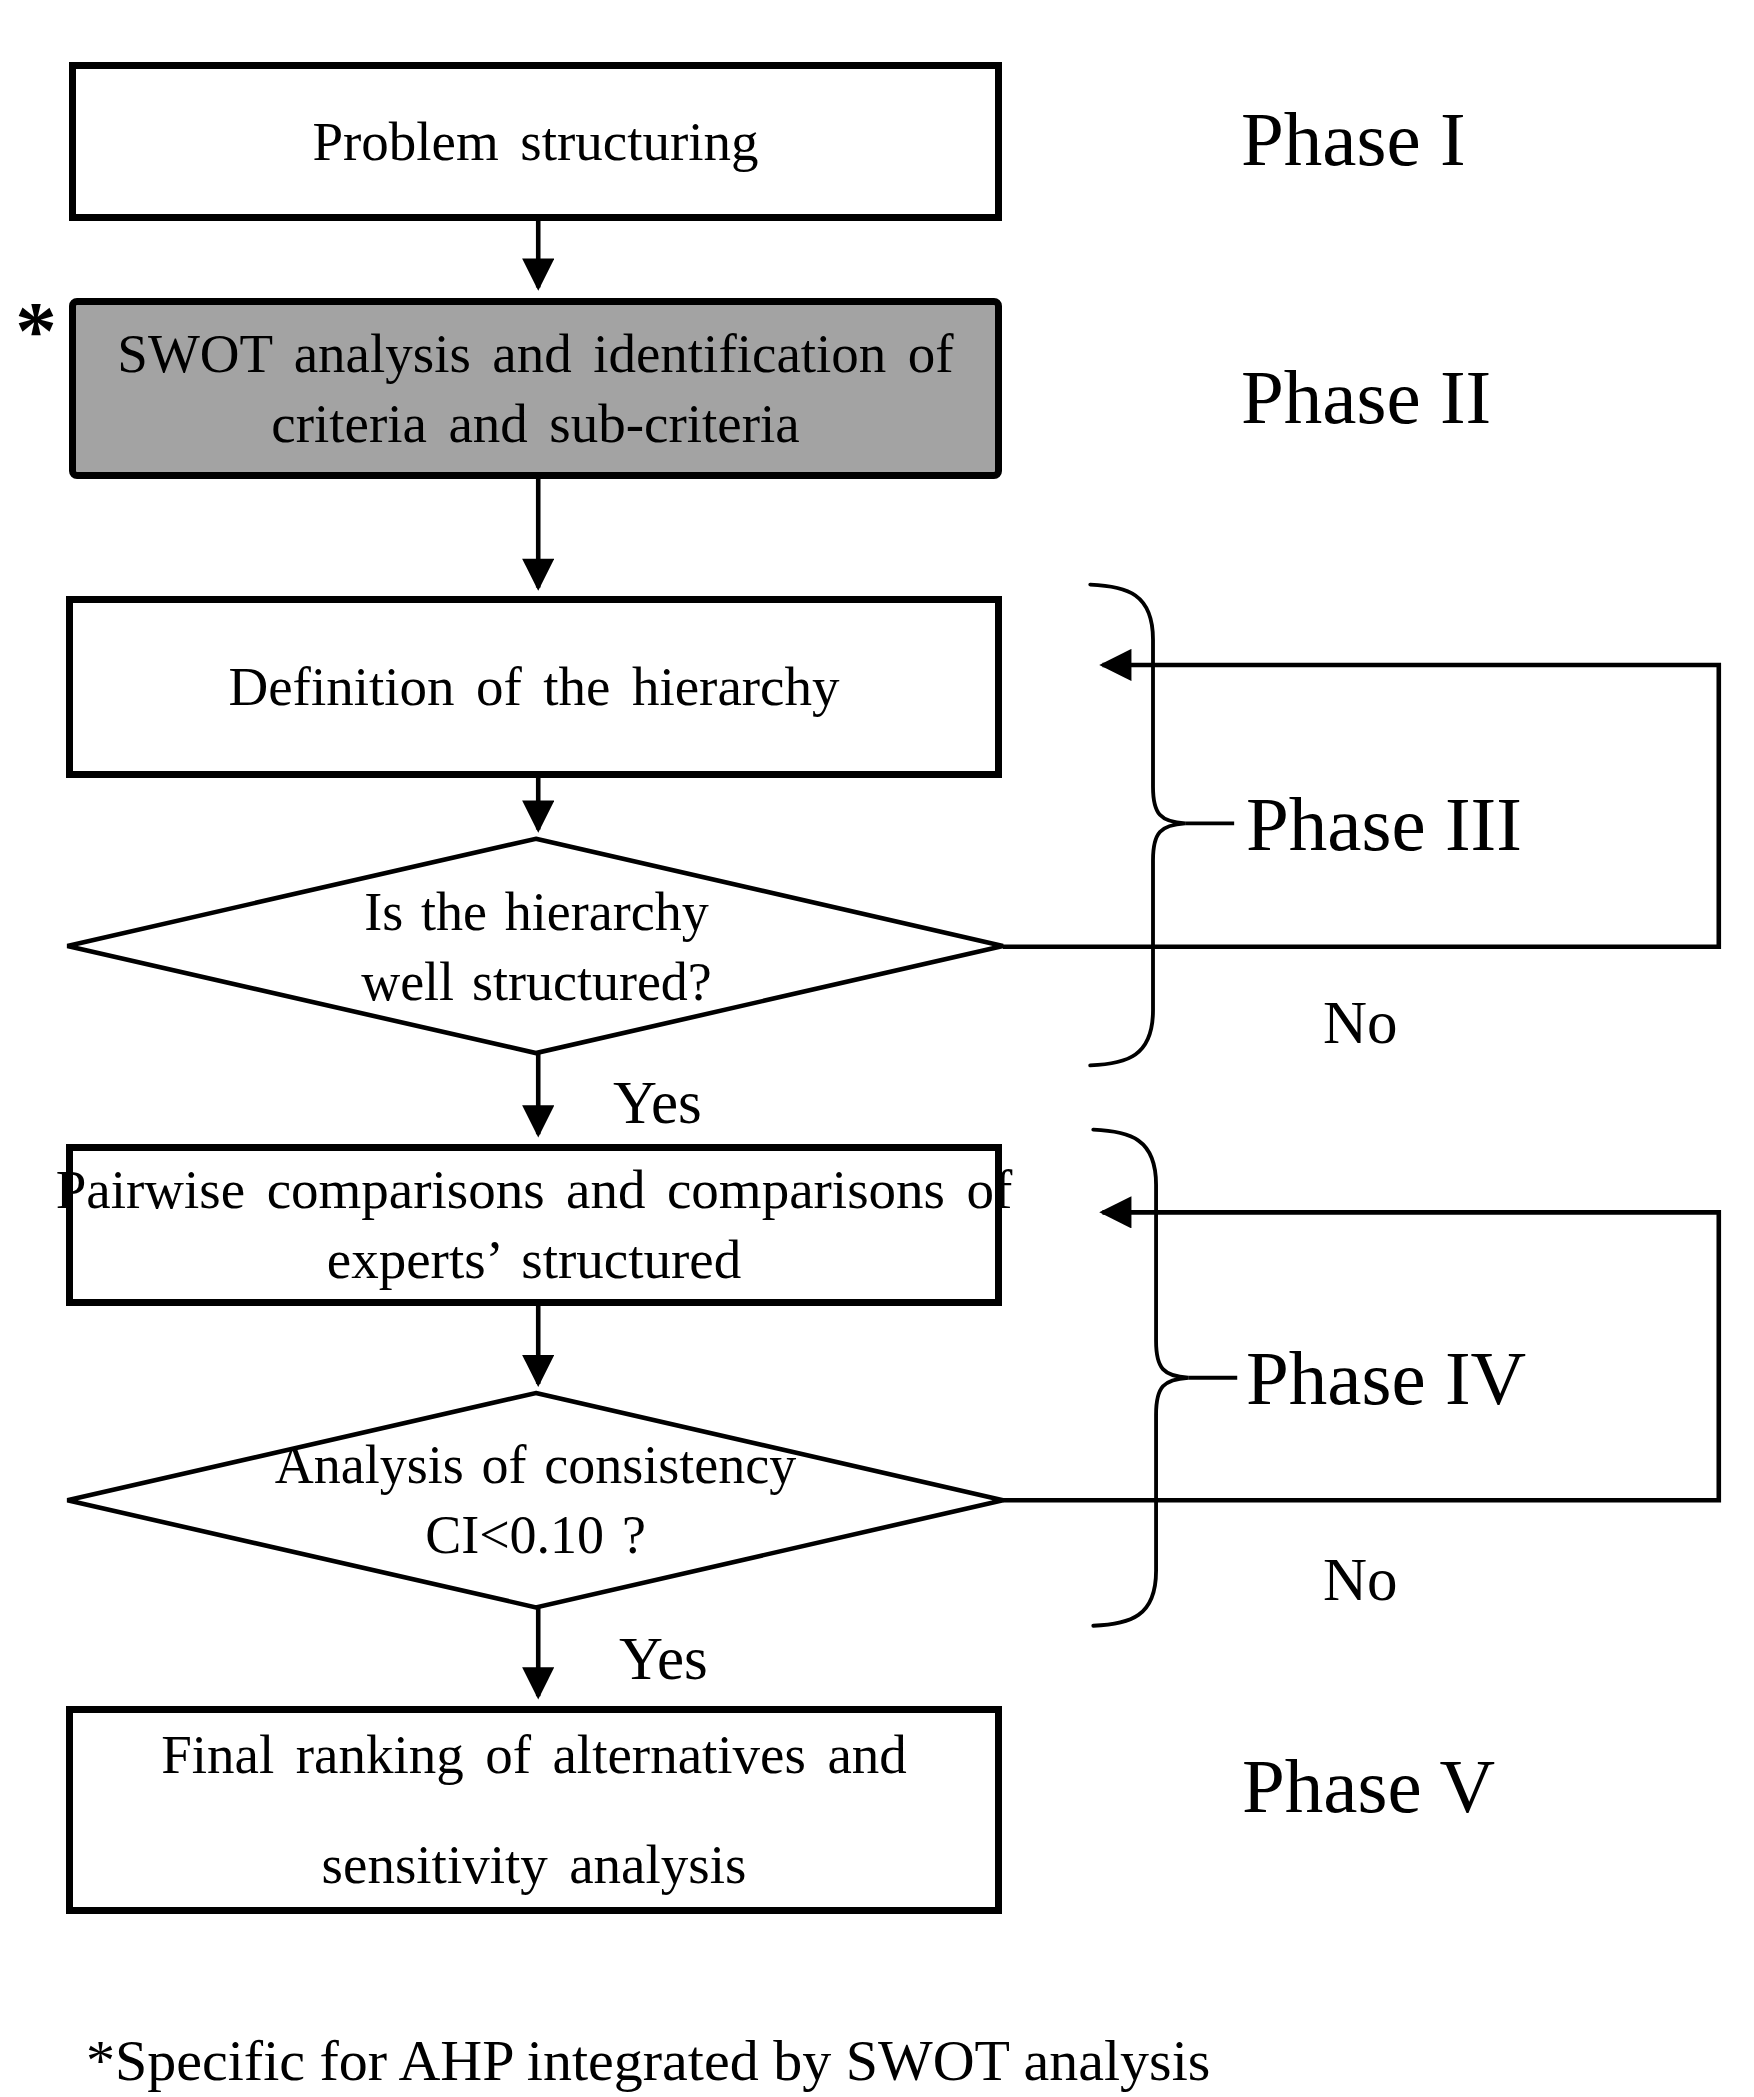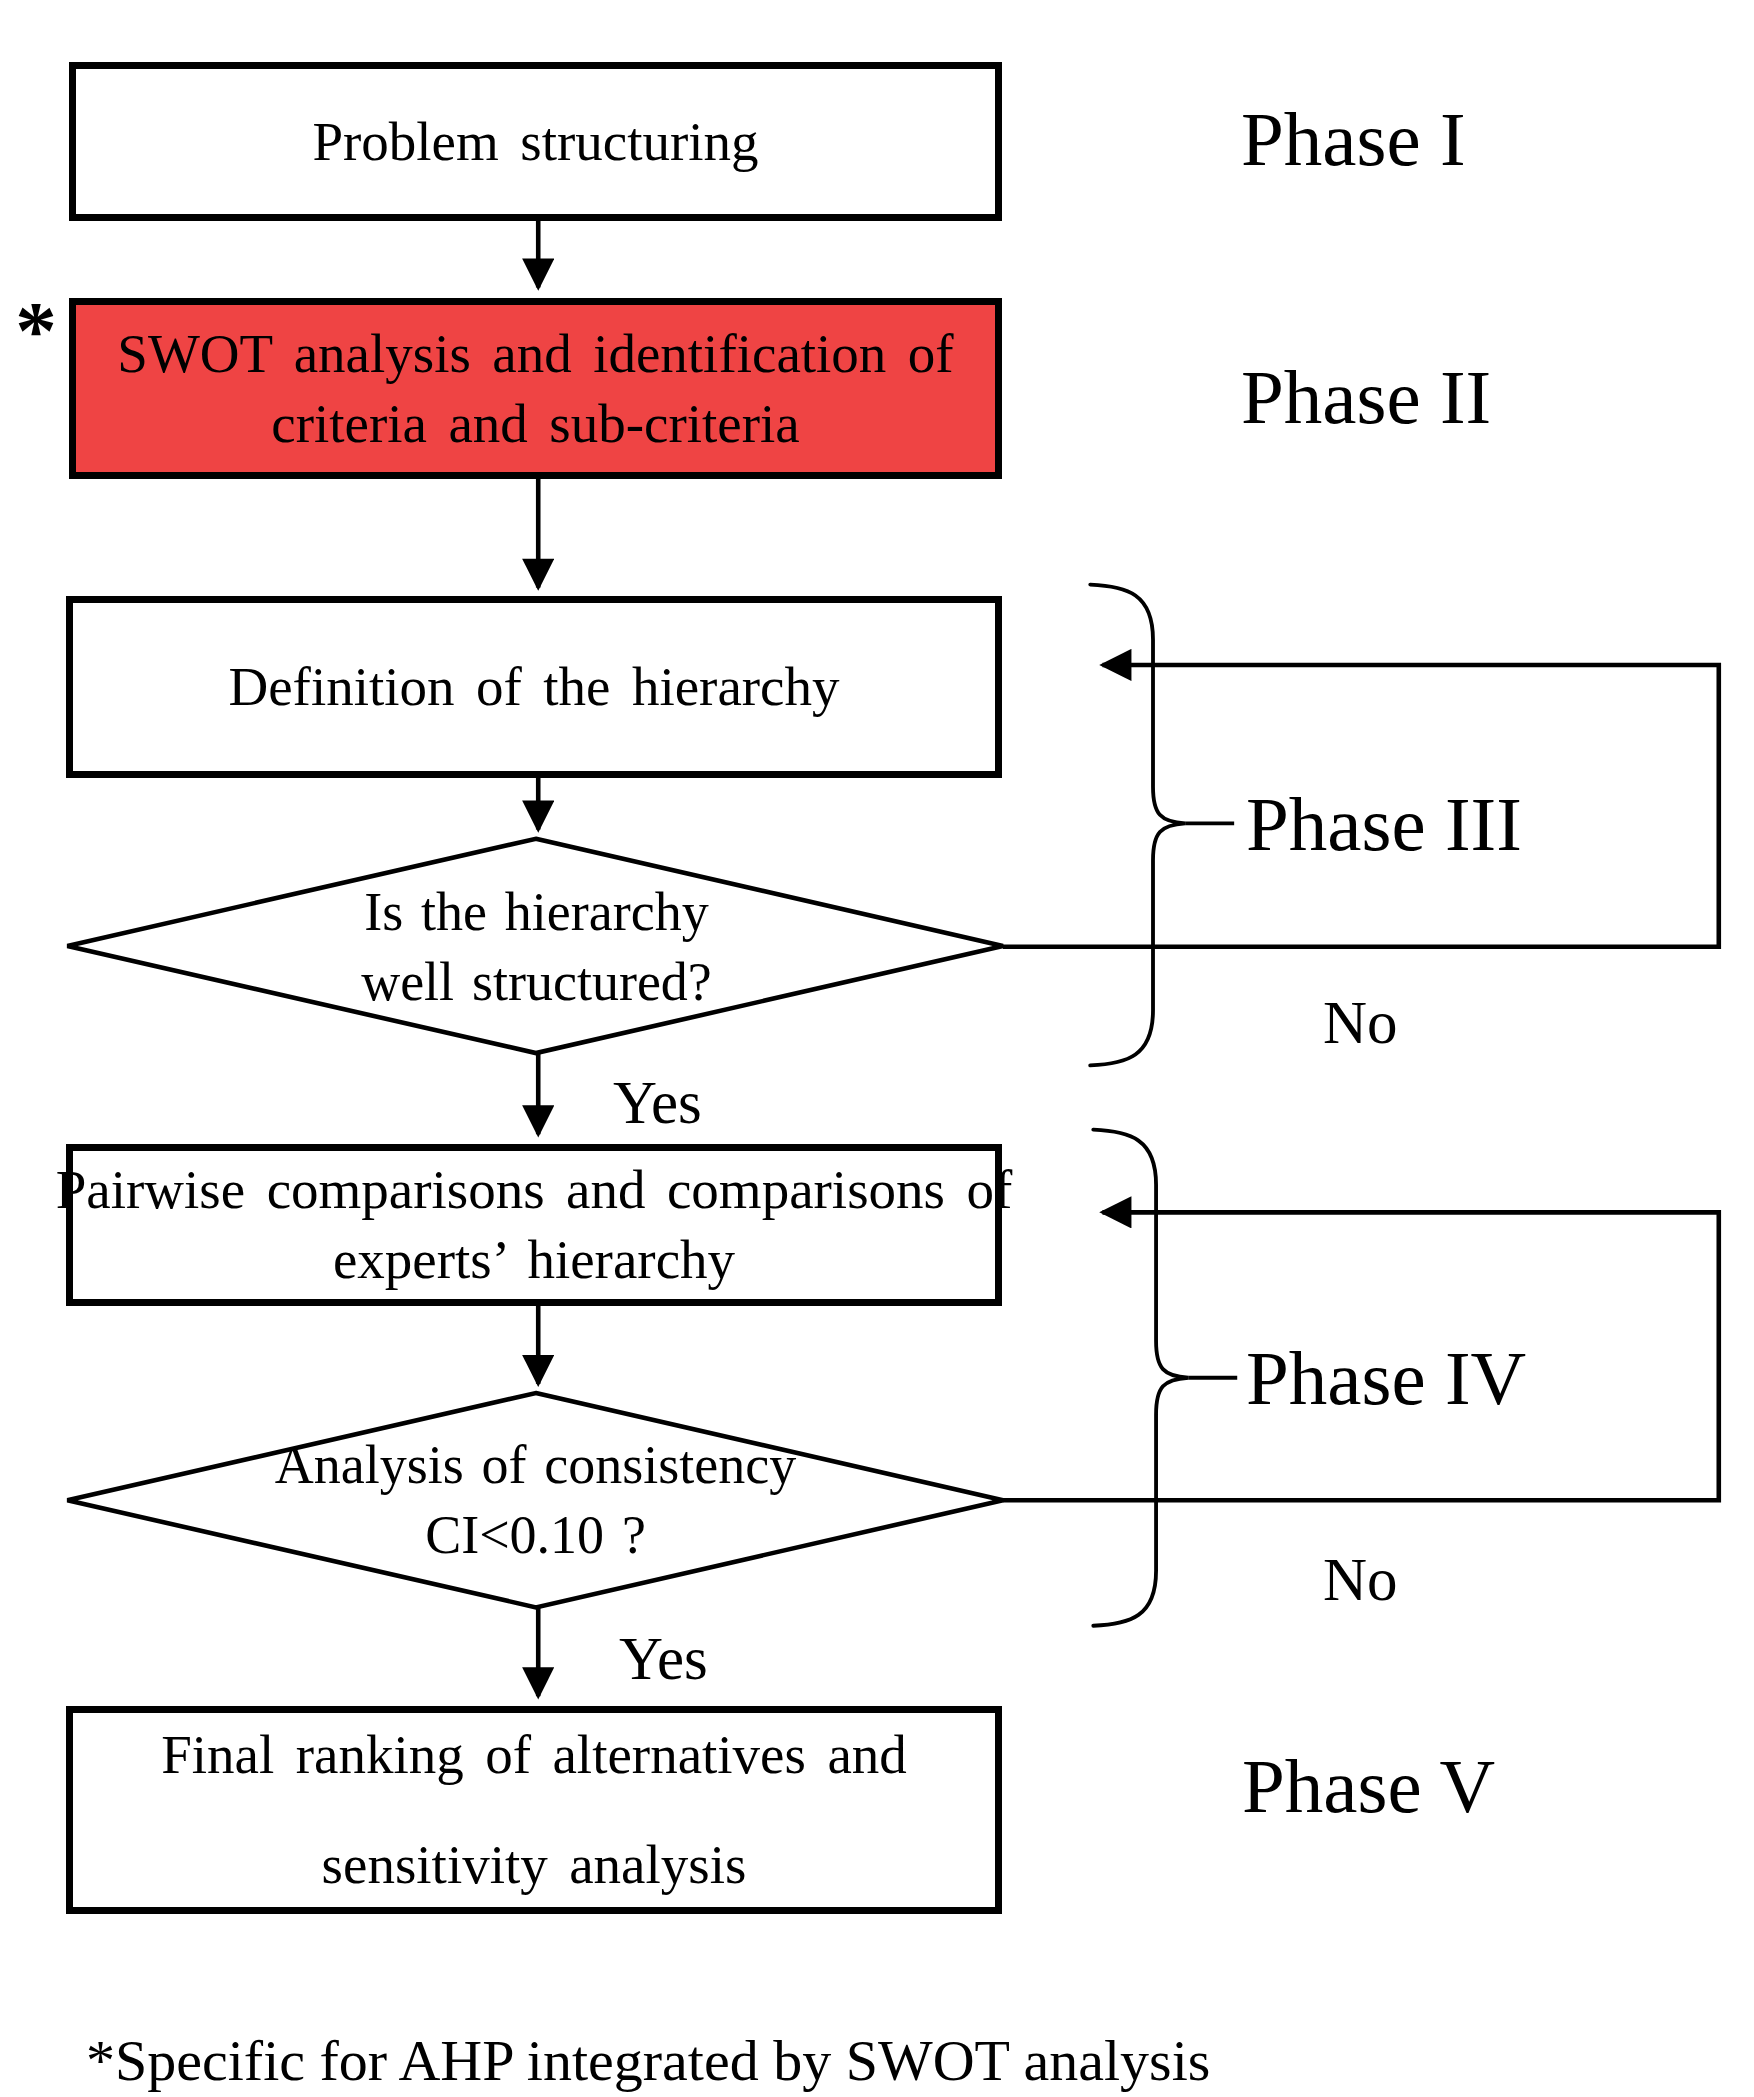--- a/index.html
+++ b/index.html
@@ -9,21 +9,21 @@
     overflow:hidden;
     margin-top:18px;
   }
   svg.layer { position:absolute; left:0; top:0; width:1754px; height:2097px; }
   .node {
     position:absolute; box-sizing:border-box; background:#ffffff;
     border:7.7px solid #000; display:flex; flex-direction:column;
     align-items:center; justify-content:center; text-align:center;
     font-size:55px; line-height:70px; word-spacing:0.14em; white-space:nowrap;
   }
-  .node.green { background:#ef4444; }
+  .node.green { background:#a3a3a3;border-radius:8px; }
   .dlabel {
     position:absolute; display:flex; flex-direction:column; align-items:center;
     justify-content:center; text-align:center; font-size:54px; line-height:70px;
     word-spacing:0.08em; white-space:nowrap;
   }
   .phase { position:absolute; font-size:77px; line-height:84px; white-space:nowrap; }
   .branch { position:absolute; font-size:61px; line-height:67px; white-space:nowrap; }
   .footnote { position:absolute; font-size:58px; line-height:70px; white-space:nowrap; }
   .asterisk { position:absolute; font-size:83px; line-height:77px; font-weight:bold; }
 </style>
@@ -73,21 +73,21 @@
     <span>Definition of the hierarchy</span>
   </div>
 
   <div class="dlabel" style="left:230px; top:827px; width:613px; height:203px;">
     <span>Is the hierarchy</span>
     <span>well structured?</span>
   </div>
 
   <div class="node" style="left:66px; top:1126px; width:936px; height:162px;">
     <span>Pairwise comparisons and comparisons of</span>
-    <span>experts’ hierarchy</span>
+    <span>experts’ structured</span>
   </div>
 
   <div class="dlabel" style="left:191px; top:1378px; width:689px; height:207px;">
     <span>Analysis of consistency</span>
     <span>CI&lt;0.10 ?</span>
   </div>
 
   <div class="node" style="left:66px; top:1688px; width:936px; height:208px;gap:40px;">
     <span>Final ranking of alternatives and</span>
     <span>sensitivity analysis</span>

